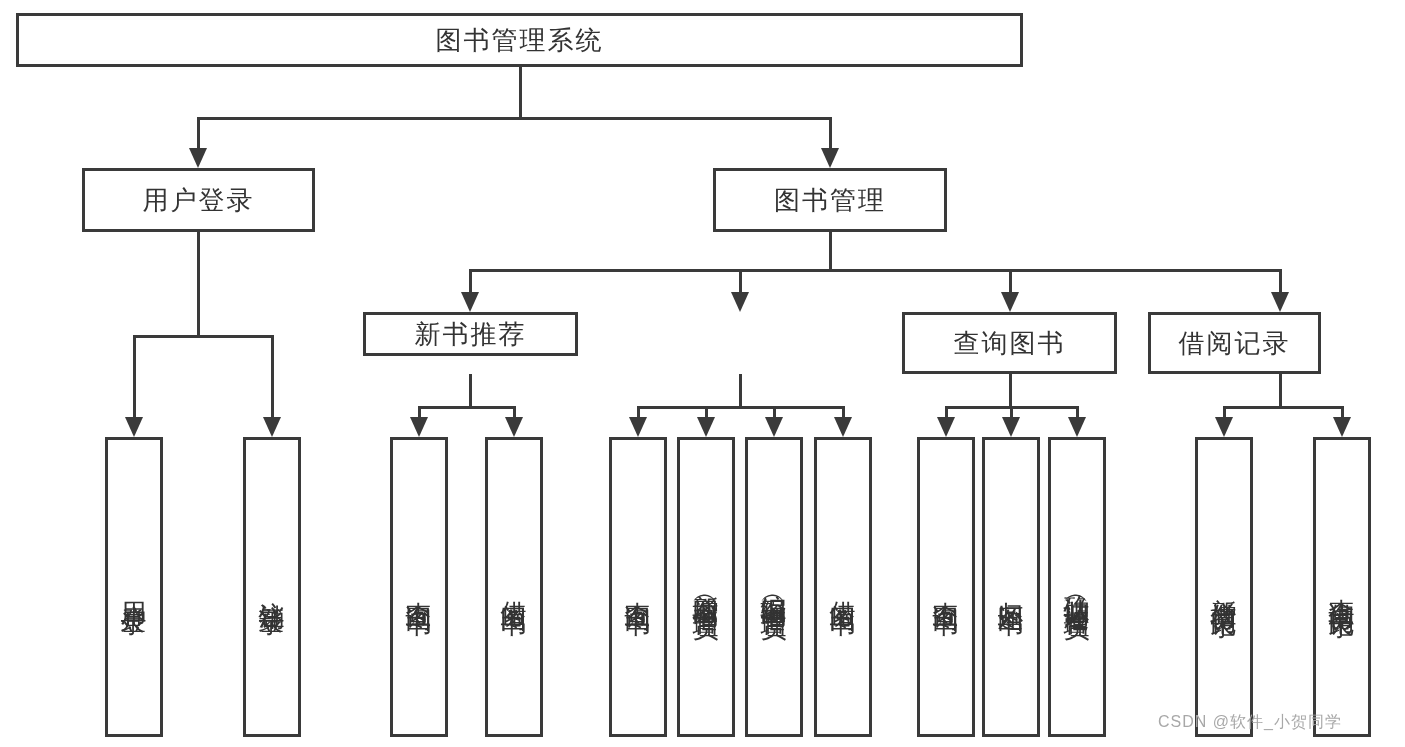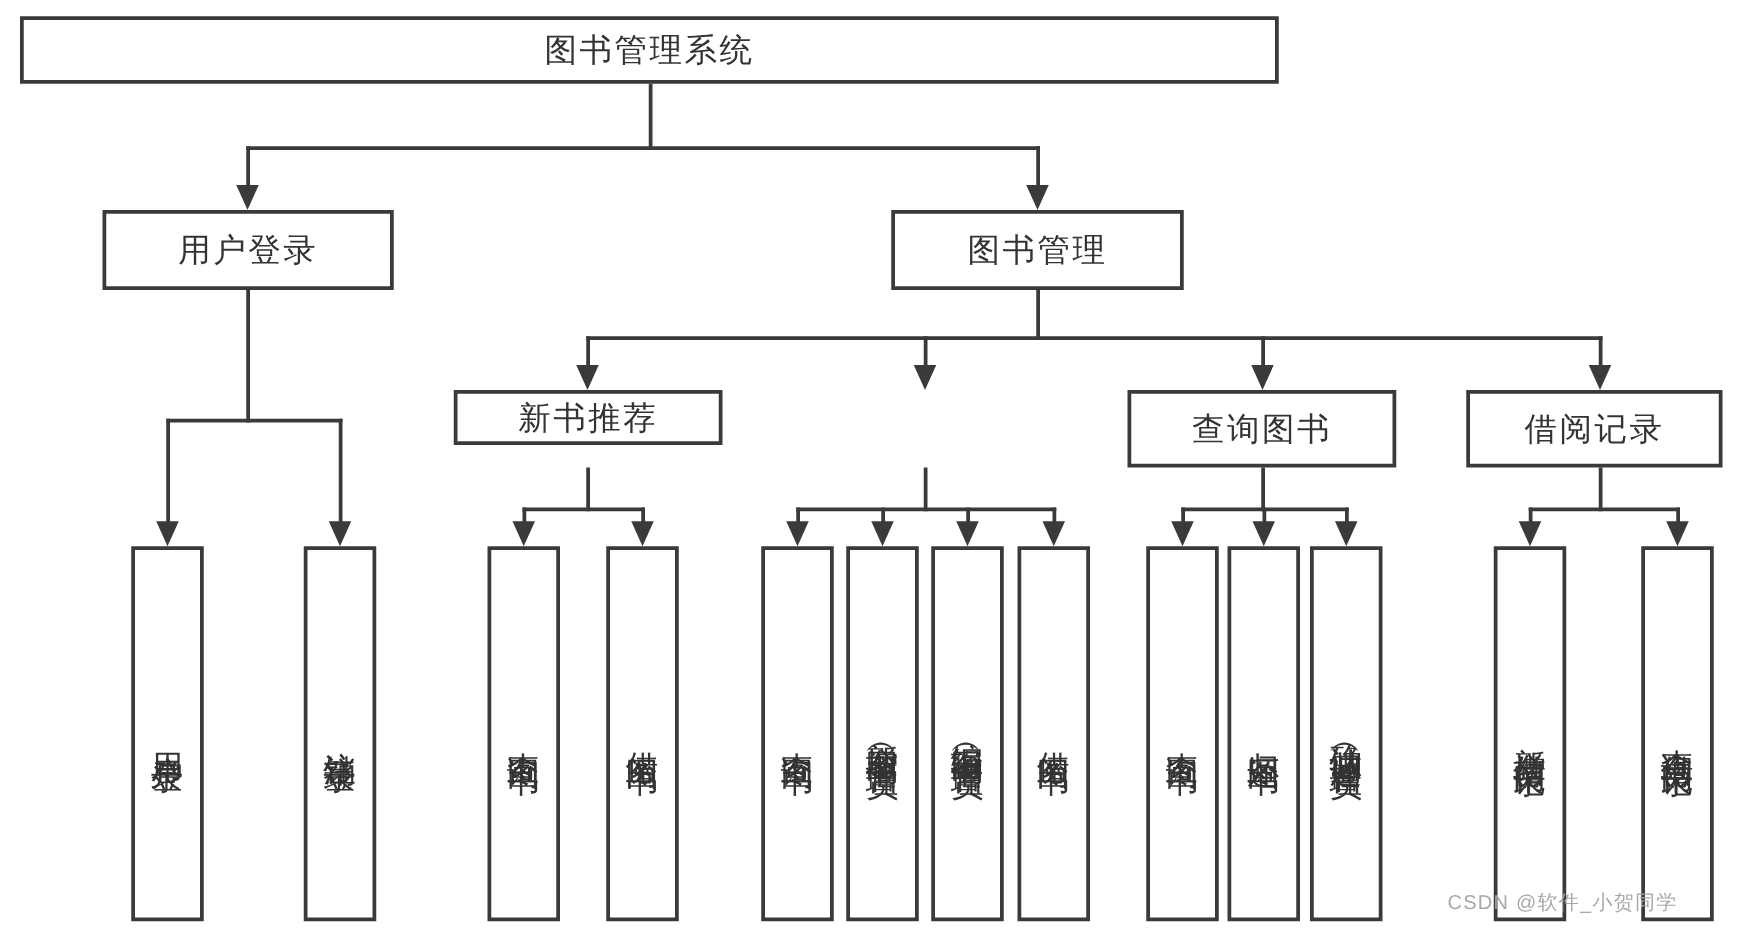--- a/index.html
+++ b/index.html
@@ -73,21 +73,21 @@
   <div class="hbox" style="left:713px;top:168px;width:234px;height:64px;">
     <span>图书管理</span>
   </div>
 
   <div class="hbox" style="left:363px;top:312px;width:215px;height:44px;">
     <span>新书推荐</span>
   </div>
   <div class="hbox" style="left:902px;top:312px;width:215px;height:62px;">
     <span>查询图书</span>
   </div>
-  <div class="hbox" style="left:1173px;top:312px;width:205px;height:62px;text-align:center;">
+  <div class="hbox" style="left:1148px;top:312px;width:173px;height:62px;text-align:center;">
     <span>借阅记录</span>
   </div>
 
   <div class="vbox" style="left:105px;top:437px;width:58px;height:300px;">
     <span>用户登录</span>
   </div>
   <div class="vbox" style="left:243px;top:437px;width:58px;height:300px;">
     <span>注销登录</span>
   </div>
 

